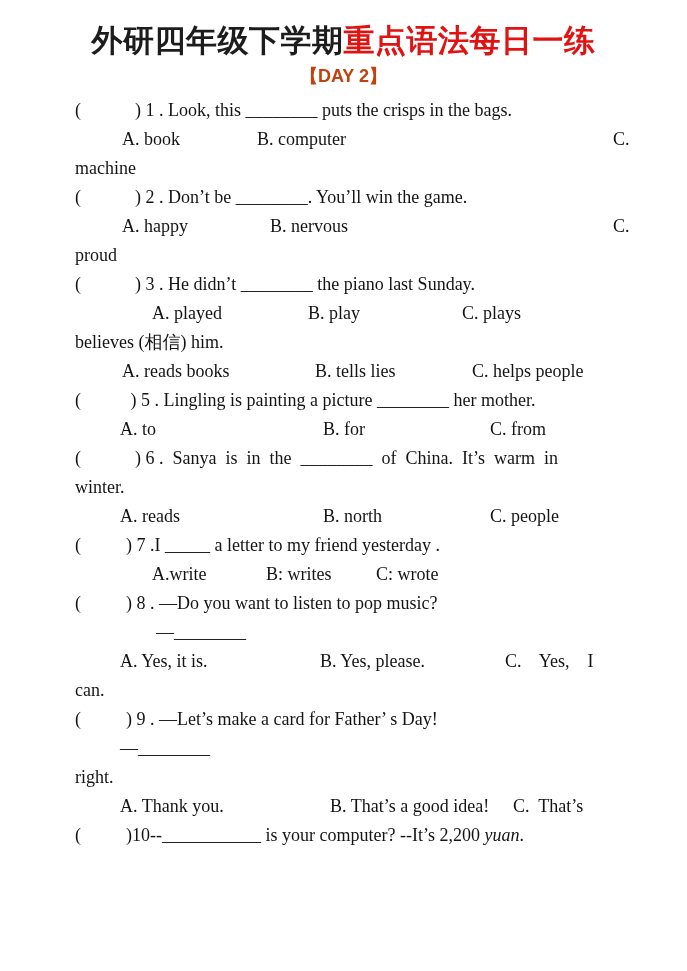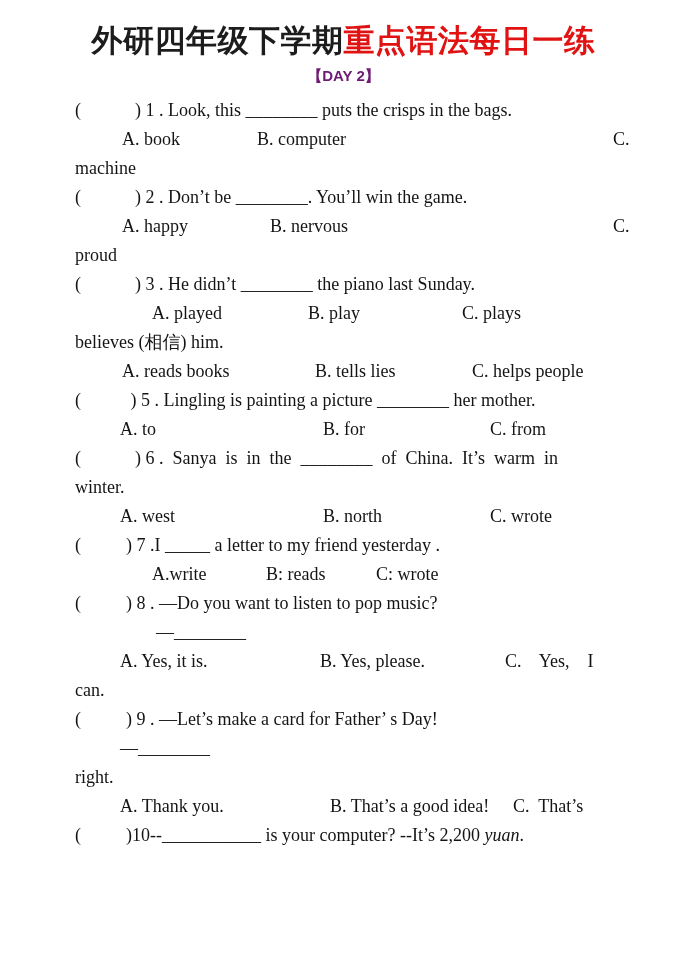--- a/index.html
+++ b/index.html
@@ -11,21 +11,21 @@
   }
   .page { position: relative; width: 687px; height: 971px; background: #fff; }
   .header { position: absolute; top: 22px; left: 0; width: 687px; text-align: center; }
   .title {
     font-family: "Liberation Sans", "DejaVu Sans", sans-serif;
     font-size: 31px; font-weight: bold; color: #1c1c1c;
     letter-spacing: 0.5px; line-height: 38px; white-space: nowrap;
   }
   .subtitle {
     font-family: "Liberation Sans", "DejaVu Sans", sans-serif;
-    font-size: 15px; font-weight: 600; color: #701a75;
+    font-size: 18px; font-weight: 600; color: #c2410c;
     line-height: 30px; margin-top: 1px;
   }
   .sheet { position: absolute; top: 96px; left: 0; width: 687px; }
   .ln { position: relative; height: 29px; }
   .t {
     position: absolute; top: 0; white-space: pre;
     font-size: 18px; line-height: 29px; color: #141414;
   }
   .it { font-style: italic; }
   .inline-parts { display: inline; }
@@ -93,31 +93,31 @@
       <span class="t" style="left:490px">C. from</span>
     </div>
 
     <div class="ln">
         <span class="t" style="left:75px">(            ) 6 .  Sanya  is  in  the  ________  of  China.  It’s  warm  in</span>
       </div>
     <div class="ln">
         <span class="t" style="left:75px">winter.</span>
       </div>
     <div class="ln">
-      <span class="t" style="left:120px">A. west</span>
+      <span class="t" style="left:120px">A. reads</span>
       <span class="t" style="left:323px">B. north</span>
-      <span class="t" style="left:490px">C. wrote</span>
+      <span class="t" style="left:490px">C. people</span>
     </div>
 
     <div class="ln">
         <span class="t" style="left:75px">(          ) 7 .I _____ a letter to my friend yesterday .</span>
       </div>
     <div class="ln">
       <span class="t" style="left:152px">A.write</span>
-      <span class="t" style="left:266px">B: reads</span>
+      <span class="t" style="left:266px">B: writes</span>
       <span class="t" style="left:376px">C: wrote</span>
     </div>
 
     <div class="ln">
         <span class="t" style="left:75px">(          ) 8 . —Do you want to listen to pop music?</span>
       </div>
     <div class="ln">
         <span class="t" style="left:156px">—________</span>
       </div>
     <div class="ln">

